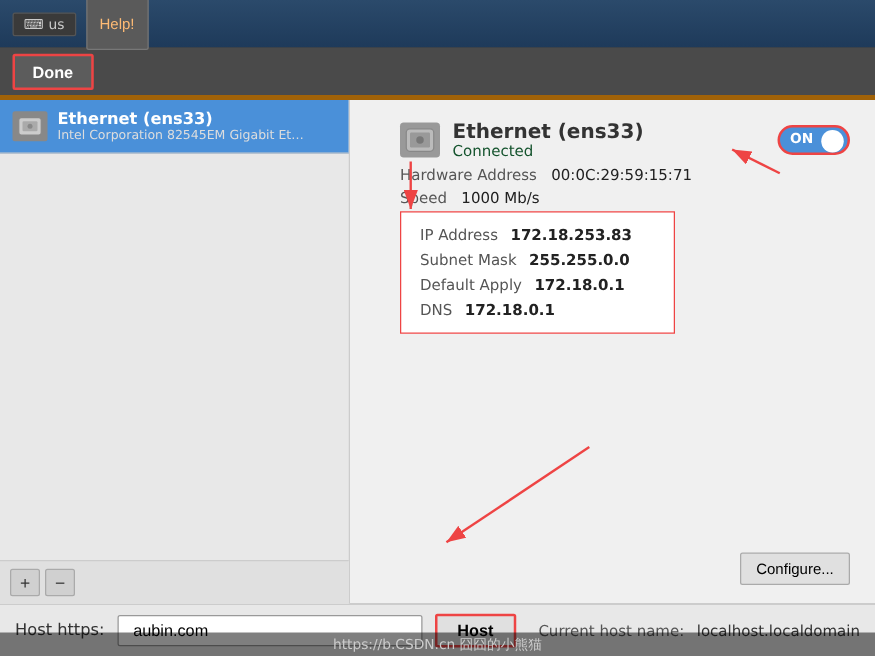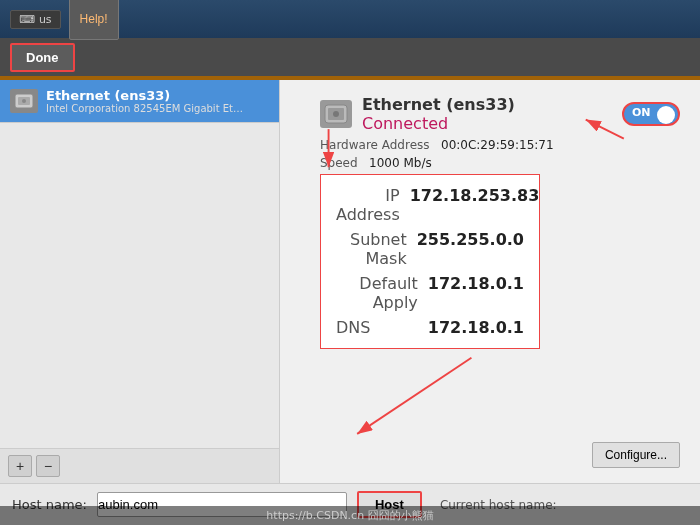--- a/index.html
+++ b/index.html
@@ -181,22 +181,22 @@
       display: flex;
       align-items: center;
       justify-content: center;
     }
     .detail-name {
       font-size: 16px;
       font-weight: bold;
       color: #333;
     }
     .detail-status {
-      color: #be185d;
-      font-size: 16px;
+      color: #14532d;
+      font-size: 12px;
     }
     .toggle-switch {
       background: #4a90d9;
       border: 2px solid #e44;
       border-radius: 12px;
       width: 58px;
       height: 24px;
       display: flex;
       cursor: pointer;
       position: relative;
@@ -219,23 +219,22 @@
 
     
     .info-table {
       background: #fff;
       border: 1px solid #e44;
       padding: 8px 15px;
       width: 220px;
     }
     .info-row {
       display: flex;
-      justify-content: space-between;
       padding: 3px 0;
-      font-size: 16px;
+      font-size: 12px;
       color: #333;
     }
     .info-label {
       color: #555;
       text-align: right;
       margin-right: 10px;
     }
     .info-value {
       color: #222;
       font-weight: bold;
@@ -264,21 +263,21 @@
     }
     .hostname-label {
       color: #333;
       font-size: 13px;
       white-space: nowrap;
     }
     .hostname-input {
       flex: 1;
       max-width: 250px;
       border: 1px solid #999;
-      padding: 4px 0;
+      padding: 4px 12px;
       font-size: 13px;
       background: #fff;
       outline: none;
       border-radius: 2px;
     }
     .apply-button {
       background: #e0e0e0;
       border: 2px solid #e44;
       padding: 4px 16px;
       font-size: 13px;
@@ -444,21 +443,22 @@
       <line x1="30" y1="20" x2="30" y2="60" stroke="#e44" stroke-width="2" marker-end="url(#arrowhead)"></line>
 
       <line x1="340" y1="30" x2="300" y2="10" stroke="#e44" stroke-width="2" marker-end="url(#arrowhead)"></line>
 
       <line x1="180" y1="260" x2="60" y2="340" stroke="#e44" stroke-width="2" marker-end="url(#arrowhead)"></line>
     </svg>
   </div>
 </div>
 
 <div class="bottom-bar">
-  <label class="hostname-label">Host name:</label>
+  <label class="hostname-label">Host https:</label>
   <input class="hostname-input" type="text" value="aubin.com" placeholder="Enter hostname" style="">
   <button class="apply-button">Host</button>
   <span class="current-hostname-label">Current host name:</span>
+  <span class="current-hostname-value">localhost.localdomain</span>
 </div>
 
 <div class="watermark">
   https://b.CSDN.cn 囧囧的小熊猫
 </div>
 
 </body></html>

